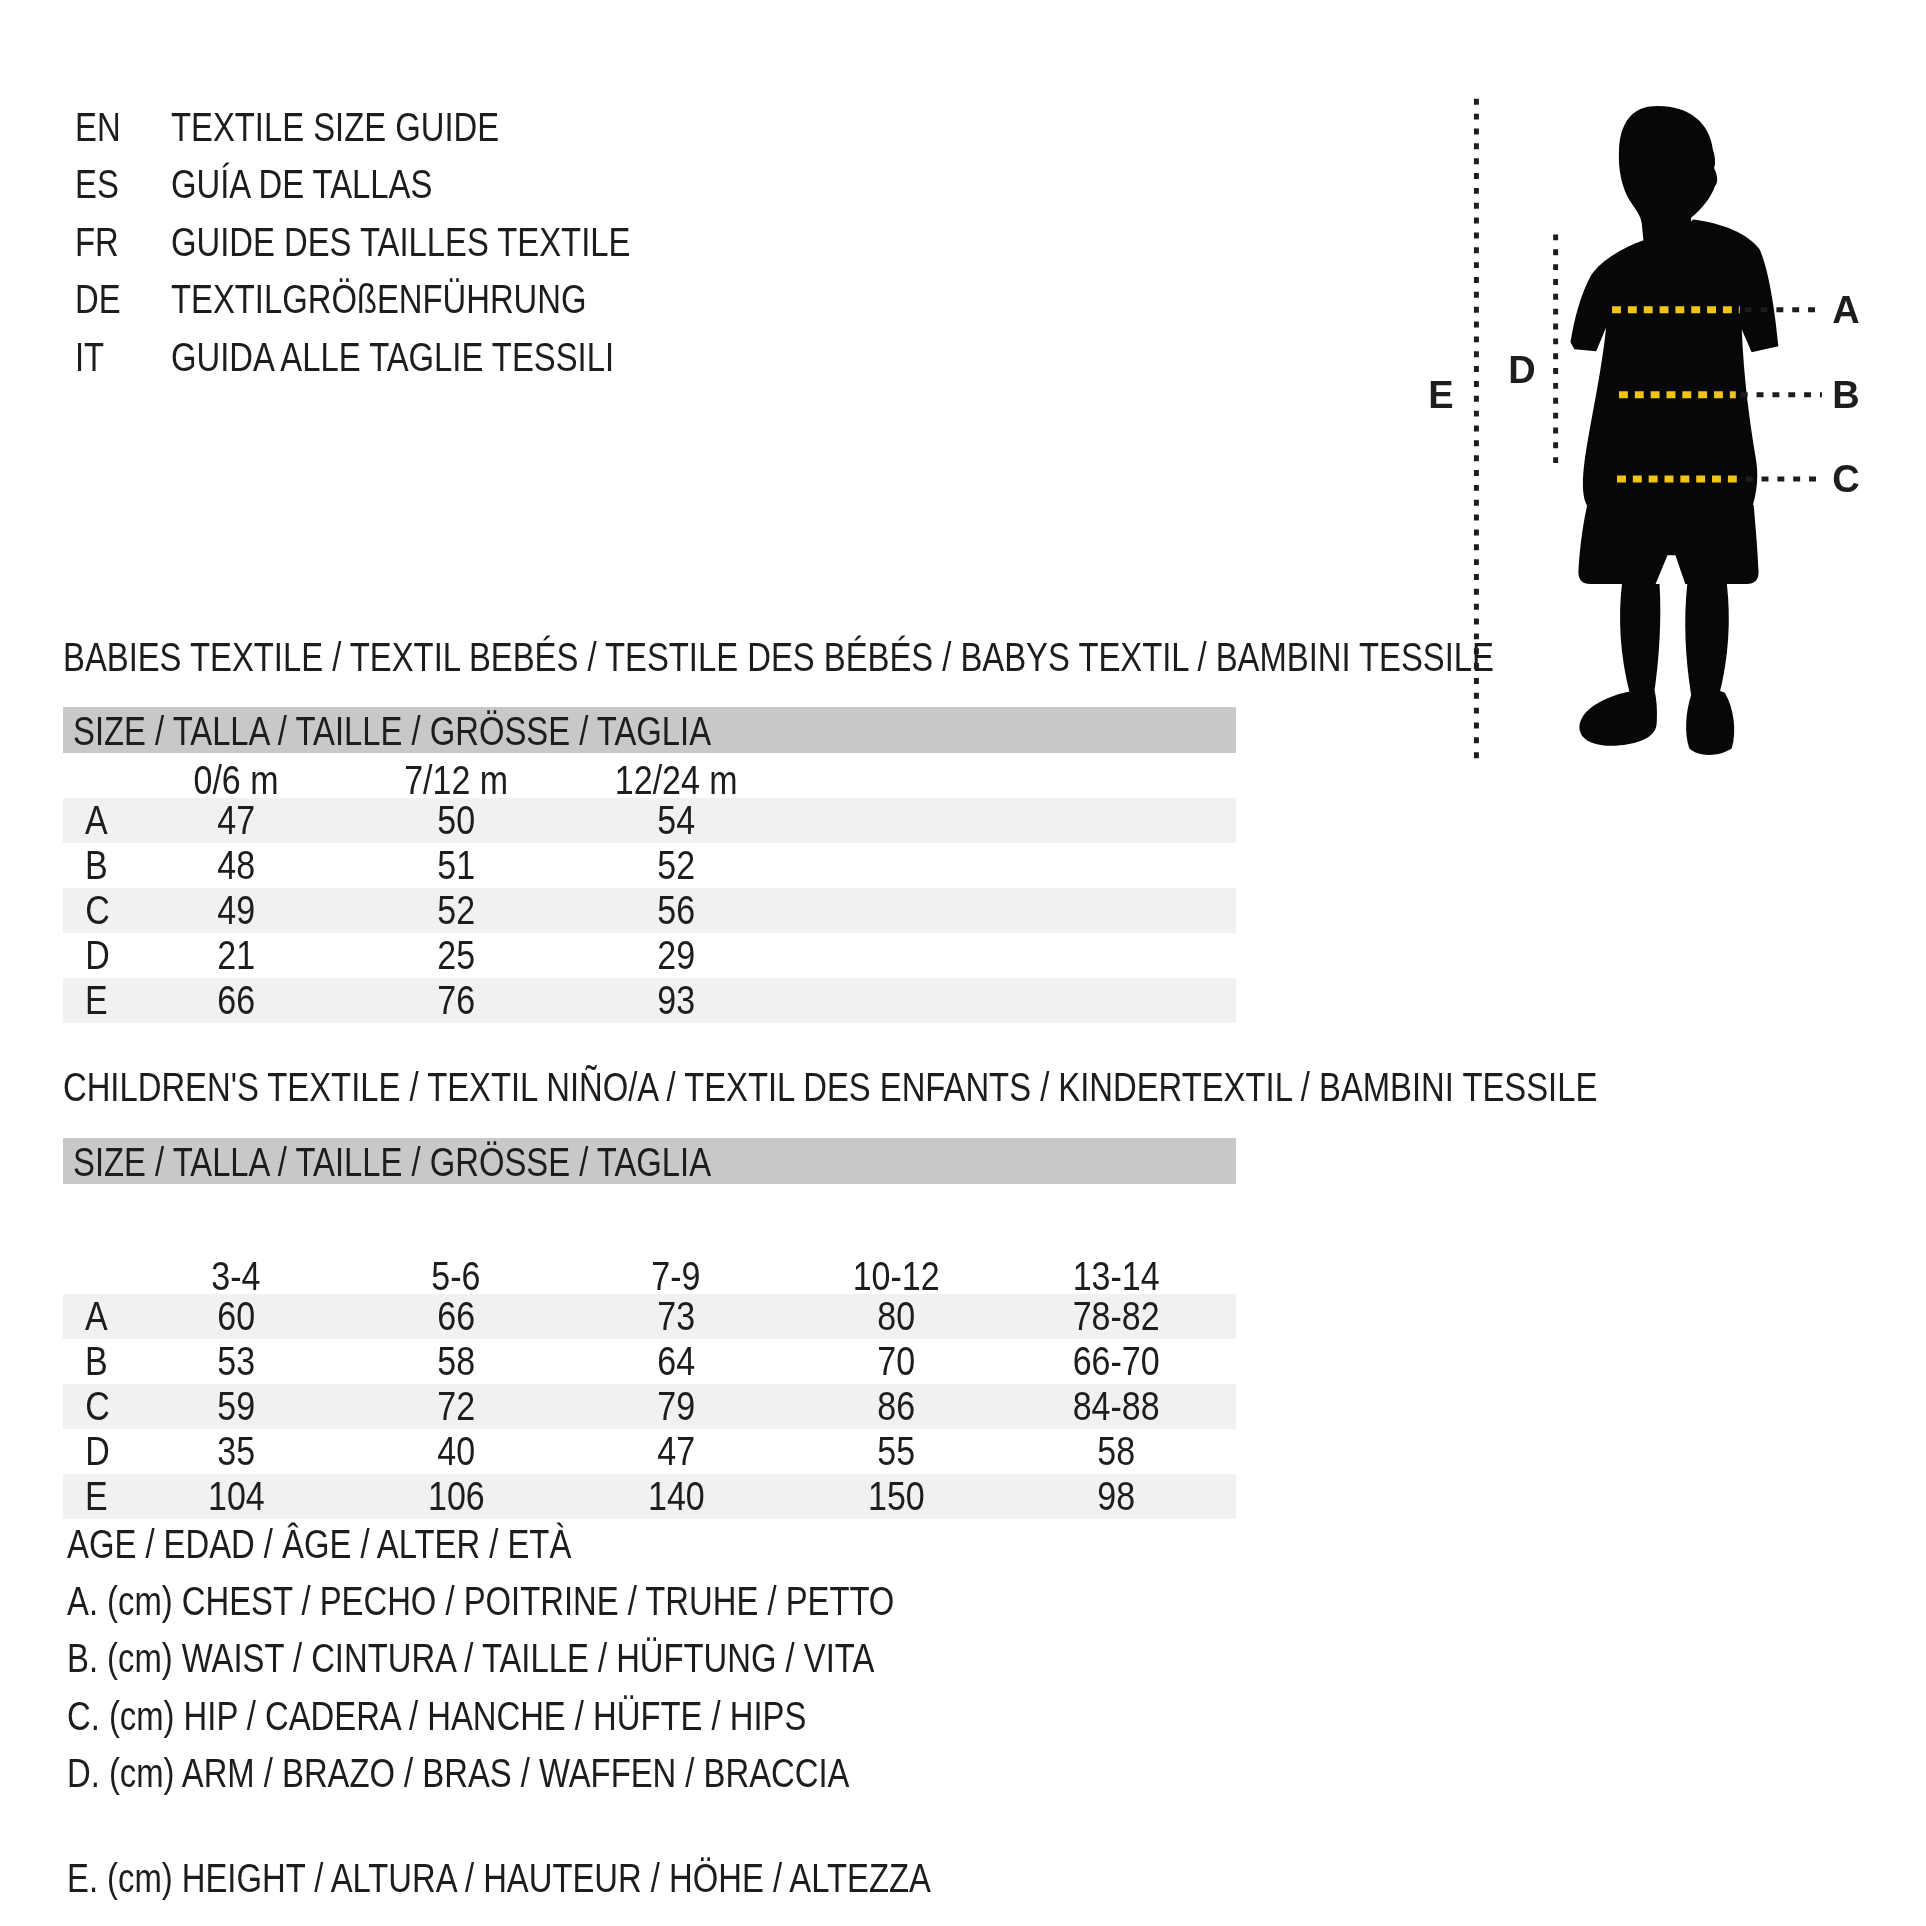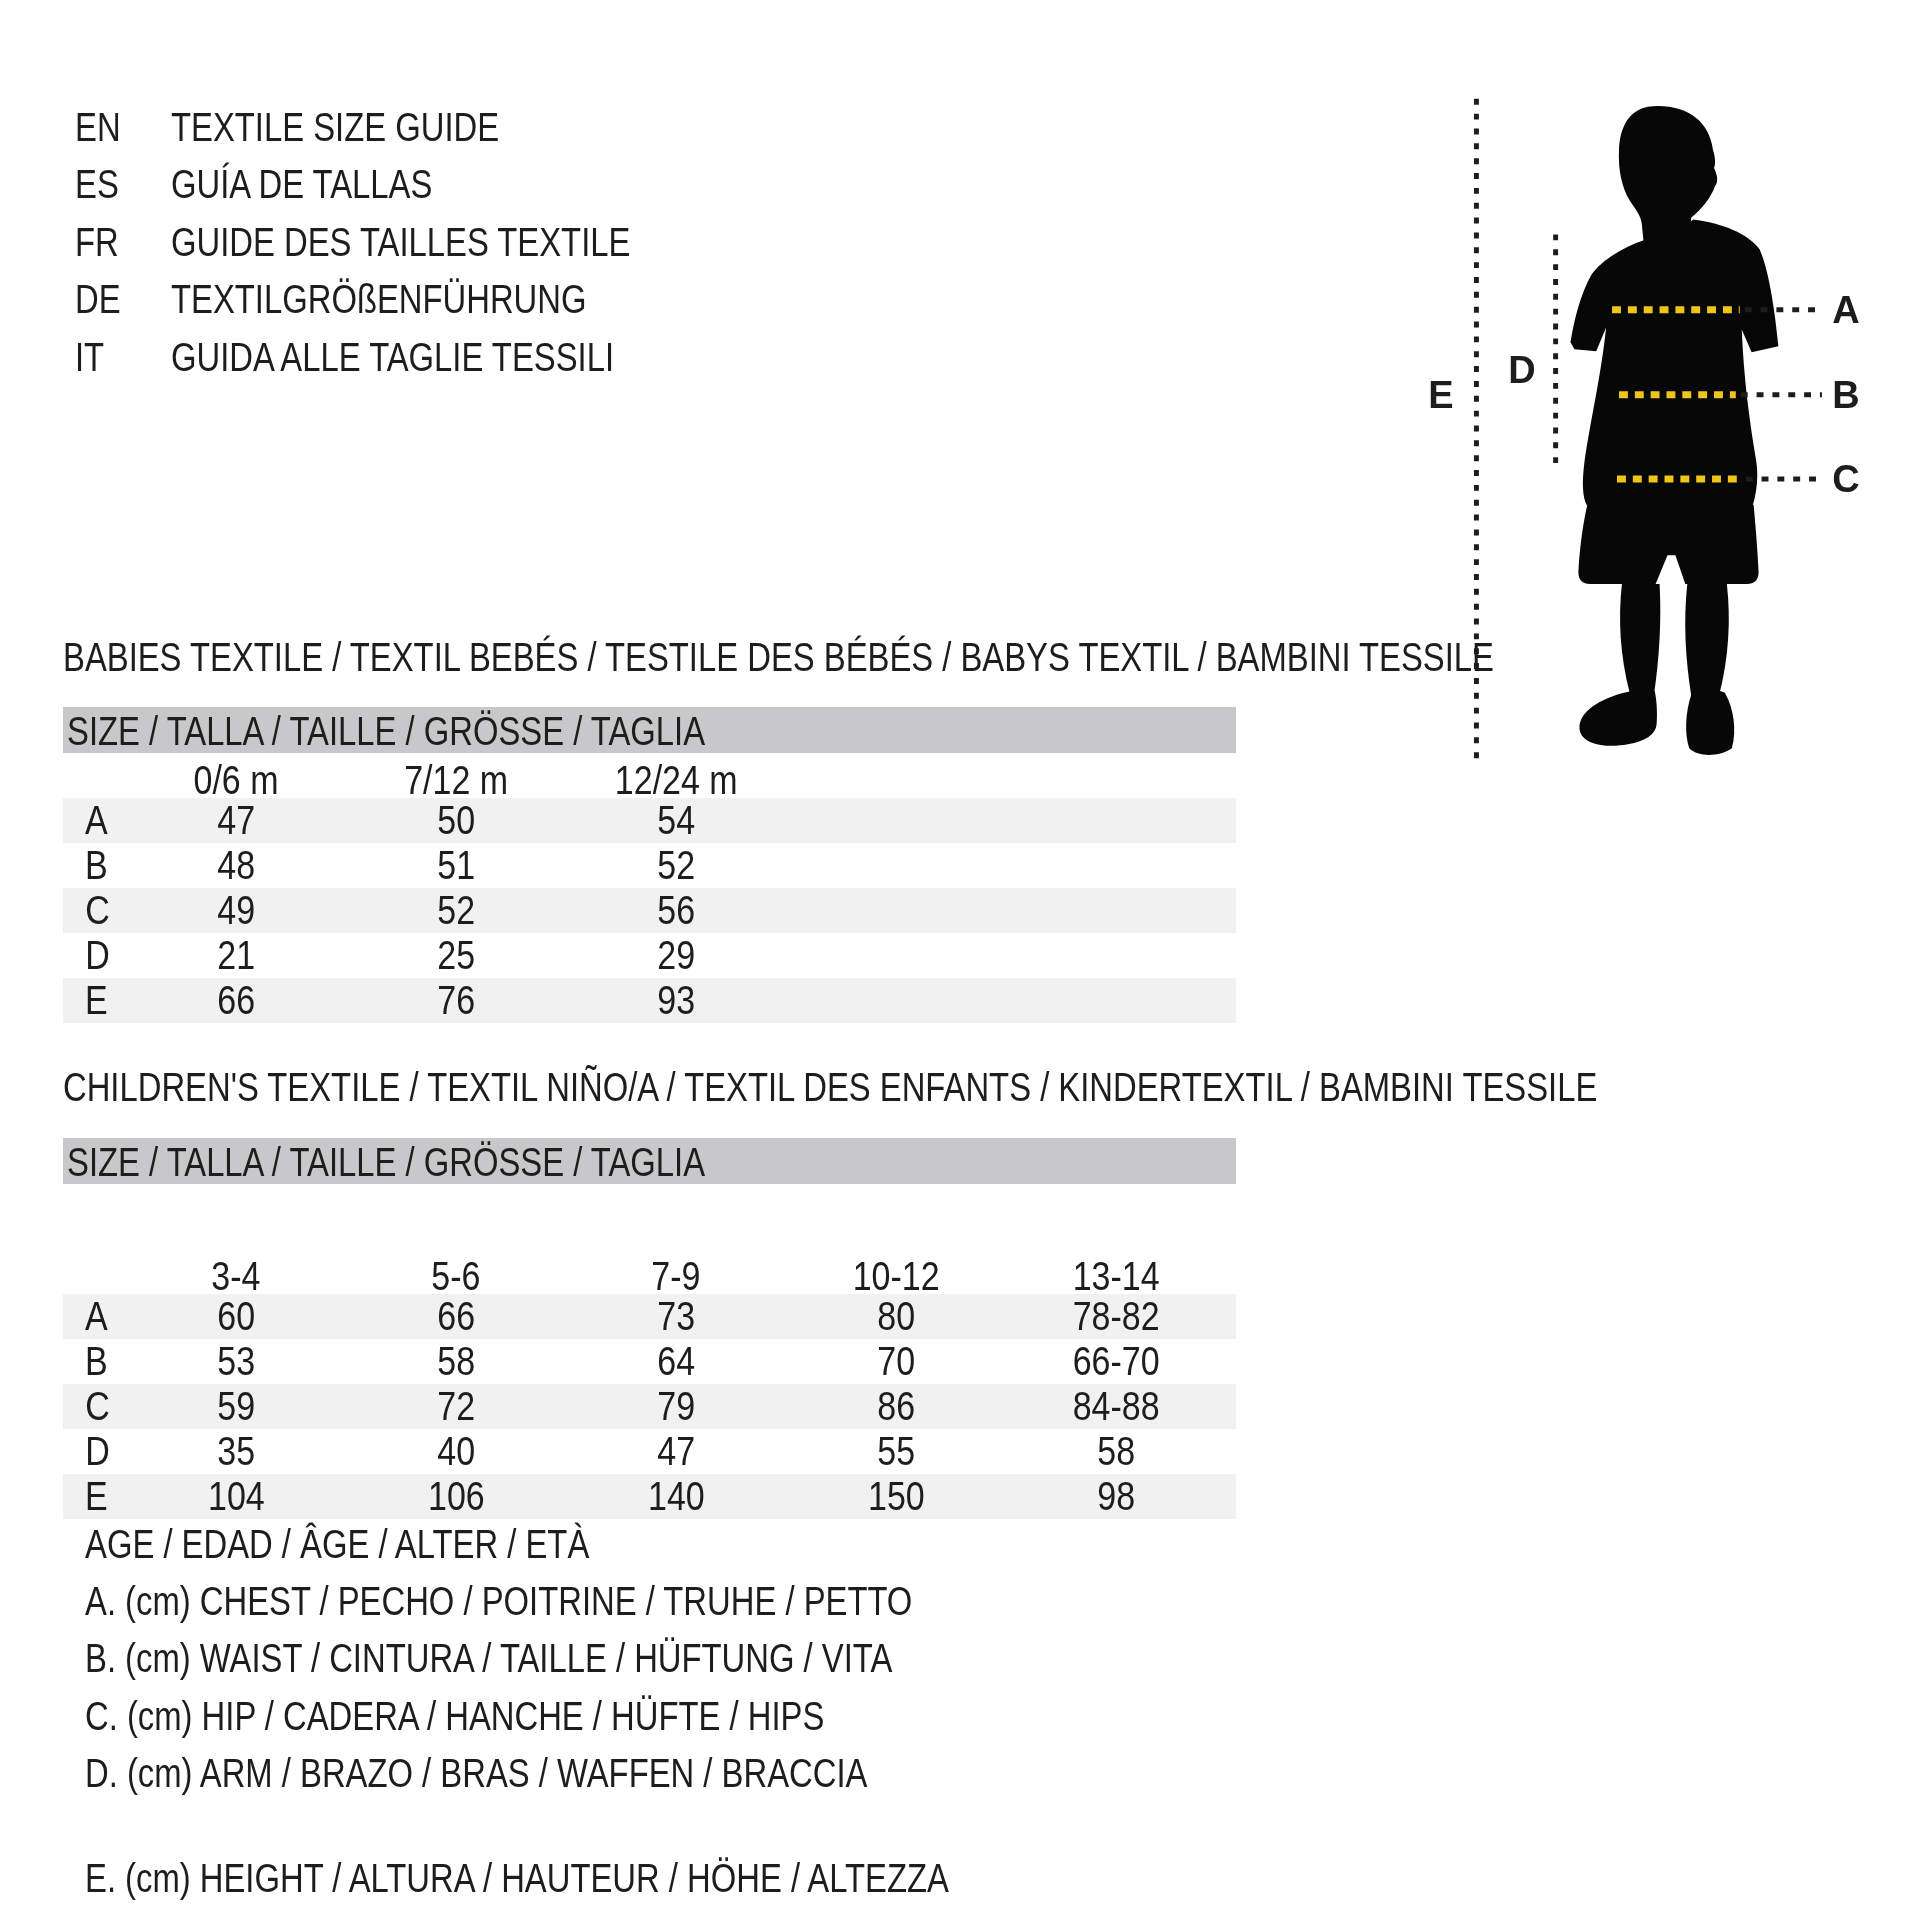--- a/index.html
+++ b/index.html
@@ -10,30 +10,30 @@
   .cond{display:inline-block;transform:scaleX(0.82);transform-origin:0 50%;white-space:nowrap;}
   .cond-c{display:inline-block;transform:scaleX(0.85);transform-origin:50% 50%;white-space:nowrap;}
 
   .lang-row{position:absolute;left:75px;height:57px;line-height:57px;font-size:40px;white-space:nowrap;}
   .lang-code{position:absolute;left:0;top:0;}
   .lang-title{position:absolute;left:96px;top:0;}
 
   .section-heading{position:absolute;left:63px;font-size:40px;line-height:42px;white-space:nowrap;}
 
   .size-bar{position:absolute;left:63px;width:1173px;height:46px;background:#c8c8ca;}
-  .size-bar-label{display:block;padding-left:4px;font-size:40px;line-height:48px;white-space:nowrap;}
+  .size-bar-label{display:block;padding-left:10px;font-size:40px;line-height:48px;white-space:nowrap;}
 
   .table{position:absolute;left:63px;width:1173px;}
   .trow{display:flex;align-items:center;height:45px;font-size:40px;}
   .trow.hdr{height:36px;font-size:40px;}
   .trow.band{background:#f1f1f2;}
   .lab{width:63px;padding-left:20px;box-sizing:border-box;flex:0 0 auto;}
   .cell{width:220px;text-align:center;flex:0 0 auto;}
 
-  .legend-line{position:absolute;left:85px;font-size:40px;line-height:42px;white-space:nowrap;}
+  .legend-line{position:absolute;left:67px;font-size:40px;line-height:42px;white-space:nowrap;}
 
   .fig-label{position:absolute;width:44px;text-align:center;font-size:38px;font-weight:bold;}
   svg.figure{position:absolute;left:1406px;top:79px;width:521px;height:693px;}
 </style>
 </head>
 <body>
 
 <div class="abs" id="lang-block" style="top:99px;left:0;">
     <div class="lang-row" style="top: 0px;">
       <span class="lang-code cond">EN</span>

